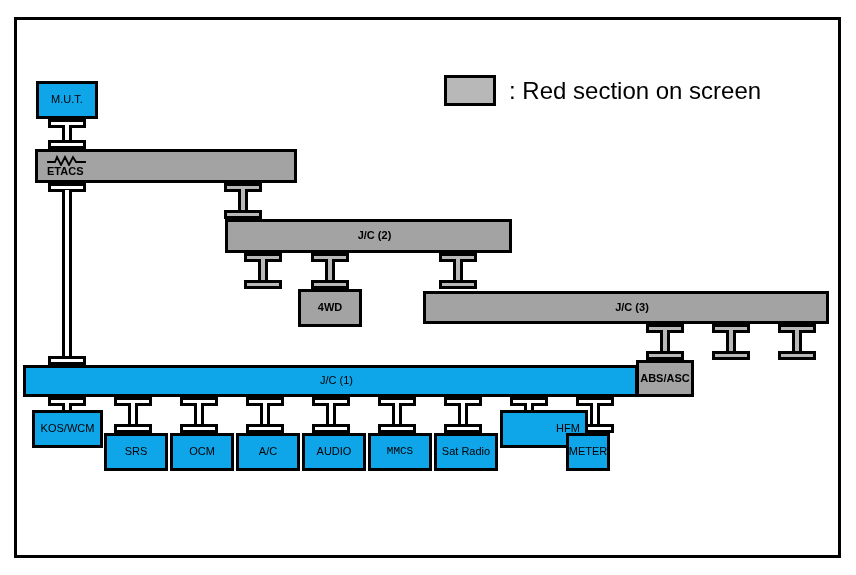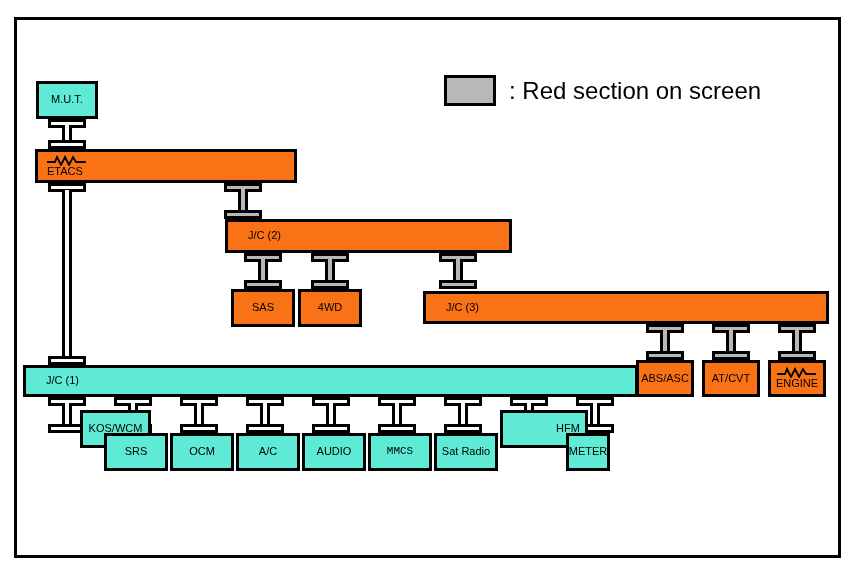--- a/index.html
+++ b/index.html
@@ -28,35 +28,35 @@
     border: 3px solid #000000;
     box-sizing: border-box;
     background: #ffffff;
   }
 
   
   .node {
     position: absolute;
     box-sizing: border-box;
     border: 3px solid #000000;
-    background: #5eead4;
+    background: #0ea5e9;
     display: flex;
     align-items: center;
     overflow: hidden;
   }
-  .node.gray { background: #f97316; }
+  .node.gray { background: #a3a3a3; font-weight: bold; }
   .node .label {
     font-size: 11px;
     color: #000000;
     white-space: nowrap;
     line-height: 1.05;
   }
   
   .node.lab-center { justify-content: center; }
-  .node.lab-left   { justify-content: flex-start; padding-left: 20px; }
+  .node.lab-left   { justify-content: center; padding-left: 12px; }
   .node.stacked {
     flex-direction: column;
     justify-content: center;
     align-items: center;
   }
 
   
   .conn {
     position: absolute;
     box-sizing: border-box;
@@ -197,23 +197,20 @@
       <div class="stem"></div>
       <div class="plate bot"></div>
     </div>
 
     <div class="conn gray" style="left:422px; top:233px; width:38px; height:36px;">
       <div class="plate top"></div>
       <div class="stem"></div>
       <div class="plate bot"></div>
     </div>
 
-    <div class="node gray lab-center" style="left:214px; top:269px; width:64px; height:38px;">
-      <span class="label">SAS</span>
-    </div>
     <div class="node gray lab-center" style="left:281px; top:269px; width:64px; height:38px;">
       <span class="label">4WD</span>
     </div>
 
     <div class="node gray lab-left" style="left:406px; top:271px; width:406px; height:33px;">
       <span class="label">J/C (3)</span>
     </div>
 
     <div class="conn gray" style="left:629px; top:304px; width:38px; height:36px;">
       <div class="plate top"></div>
@@ -229,31 +226,20 @@
 
     <div class="conn gray" style="left:761px; top:304px; width:38px; height:36px;">
       <div class="plate top"></div>
       <div class="stem"></div>
       <div class="plate bot"></div>
     </div>
 
     <div class="node gray lab-center" style="left:619px; top:340px; width:58px; height:37px;">
       <span class="label">ABS/ASC</span>
     </div>
-    <div class="node gray lab-center" style="left:685px; top:340px; width:58px; height:37px;">
-      <span class="label">AT/CVT</span>
-    </div>
-    <div class="node gray stacked" style="left:751px; top:340px; width:58px; height:37px;">
-      <span>
-        <svg class="resistor" viewBox="0 0 40 11" xmlns="http://www.w3.org/2000/svg">
-          <path d="M1,7 L8,7 L10,2 L14,10 L18,2 L22,10 L26,2 L29,7 L38,7" fill="none" stroke="#000000" stroke-width="1.8" stroke-linecap="square" stroke-linejoin="miter"></path>
-        </svg>
-      </span>
-      <span class="label">ENGINE</span>
-    </div>
 
     <div class="node lab-left" style="left:6px; top:345px; width:615px; height:32px;">
       <span class="label">J/C (1)</span>
     </div>
 
     <div class="conn" style="left:31px; top:377px; width:38px; height:36px;">
       <div class="plate top"></div>
       <div class="stem"></div>
       <div class="plate bot"></div>
     </div>
@@ -291,21 +277,21 @@
       <div class="plate top"></div>
       <div class="stem"></div>
       <div class="plate bot"></div>
     </div>
     <div class="conn" style="left:559px; top:377px; width:38px; height:36px;">
       <div class="plate top"></div>
       <div class="stem"></div>
       <div class="plate bot"></div>
     </div>
 
-    <div class="node lab-center" style="left:15px; top:390px; width:71px; height:38px;margin-left:48px;">
+    <div class="node lab-center" style="left:15px; top:390px; width:71px; height:38px;">
       <span class="label">KOS/WCM</span>
     </div>
     <div class="node lab-center" style="left:87px; top:413px; width:64px; height:38px;">
       <span class="label">SRS</span>
     </div>
     <div class="node lab-center" style="left:153px; top:413px; width:64px; height:38px;">
       <span class="label">OCM</span>
     </div>
     <div class="node lab-center" style="left:219px; top:413px; width:64px; height:38px;">
       <span class="label">A/C</span>

